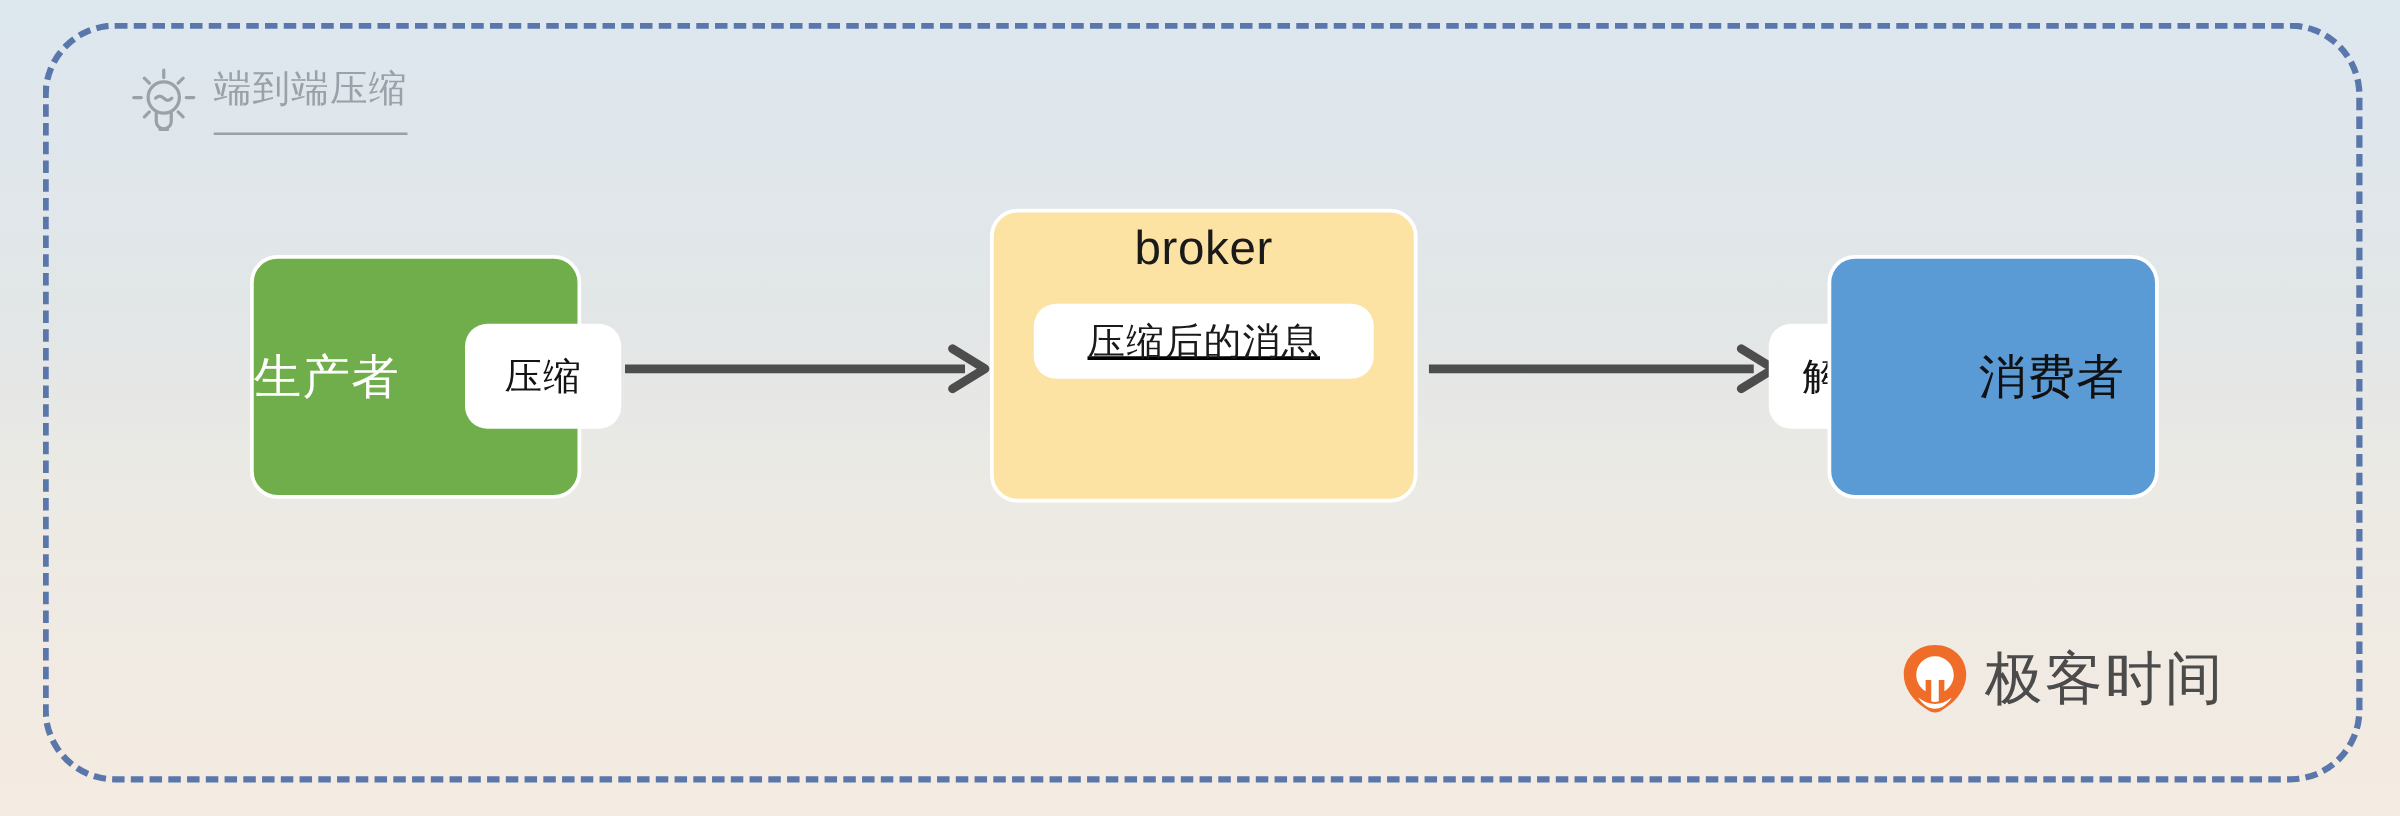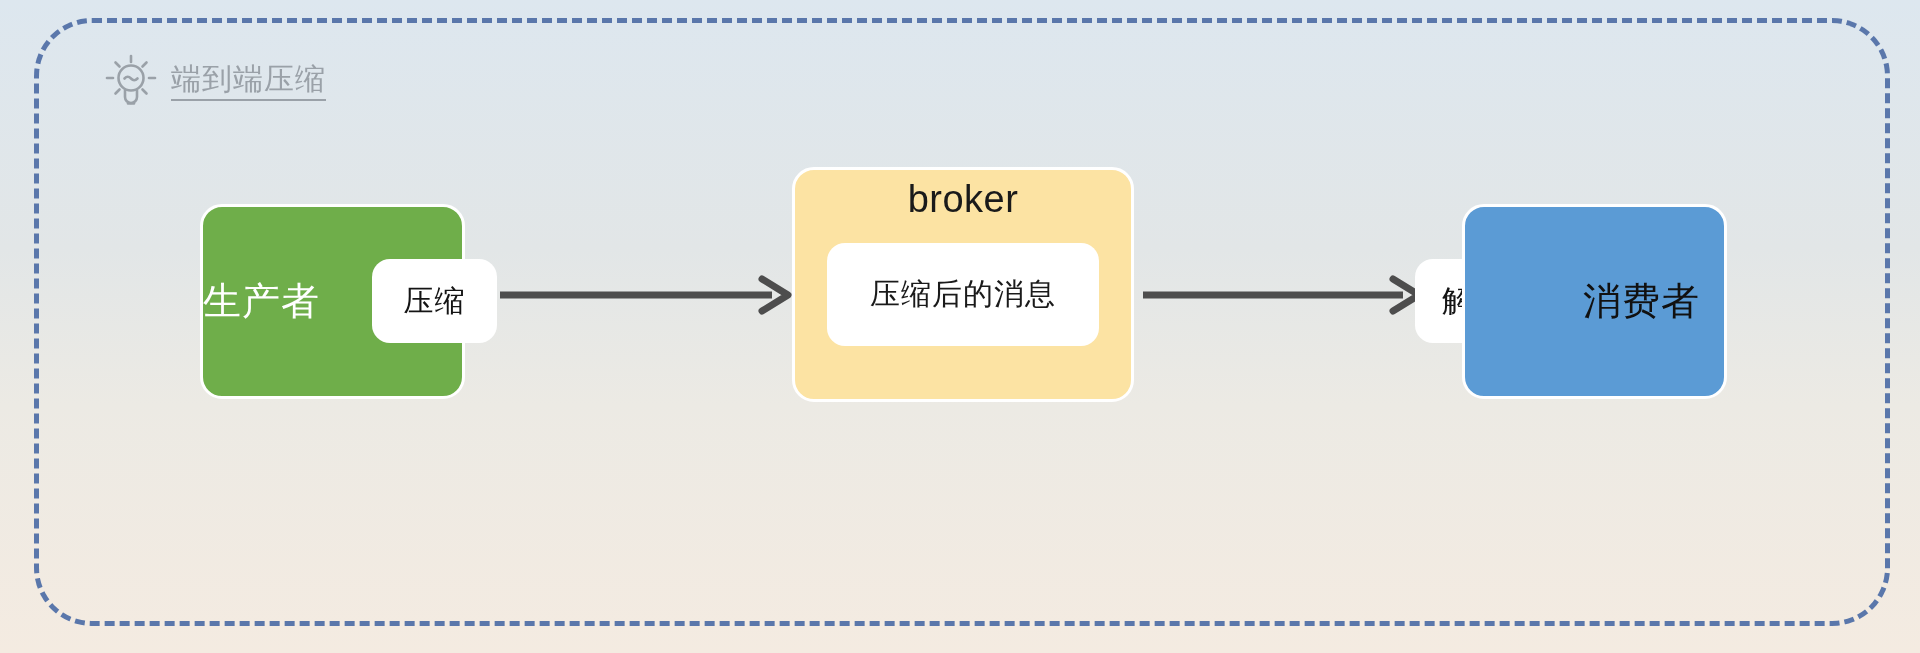--- a/index.html
+++ b/index.html
@@ -43,21 +43,21 @@
     display: flex;
     align-items: center;
     gap: 14px;
   }
   #bulb-icon { display:block; width: 52px; height: 56px; }
   #header-title {
     font-size: 30px;
     color: #9aa1a8;
     letter-spacing: 1px;
     border-bottom: 2px solid #9aa1a8;
-    padding-bottom: 4px;
+    padding-bottom: 18px;
     line-height: 1.05;
     white-space: nowrap;
   }
 
   
   .node {
     position: absolute;
     border-radius: 22px;
     border: 3px solid #ffffff;
     box-sizing: border-box;
@@ -92,26 +92,27 @@
   }
   #broker-title {
     margin-top: 8px;
     font-size: 38px;
     color: #1a1a1a;
     letter-spacing: 0.5px;
   }
   #broker-inner-box {
     margin-top: 22px;
     width: 272px;
-    height: 103px;
+    height: 60px;
     background: #ffffff;
     border-radius: 18px;
     display: flex;
     align-items: center;
     justify-content: center;
+    text-decoration: underline;
   }
   #broker-inner-label {
     font-size: 30px;
     color: #1a1a1a;
     letter-spacing: 1px;
     white-space: nowrap;
   }
 
   #consumer-box {
     left: 1462px;
@@ -241,14 +242,24 @@
   </span>
 
   <div class="chip" id="decompress-chip">
     <span class="chip-label">解压缩</span>
   </div>
 
   <div class="node" id="consumer-box">
     <span id="consumer-label">消费者</span>
   </div>
 
+  <div id="brand-logo">
+    <span>
+      <svg id="brand-mark" viewBox="0 0 56 58" xmlns="http://www.w3.org/2000/svg">
+        <path d="M28 2 C13.5 2 3 12.5 3 25.5 C3 36 10 46 20 52.5 C23 54.5 25.5 56 28 56 C30.5 56 33 54.5 36 52.5 C46 46 53 36 53 25.5 C53 12.5 42.5 2 28 2 Z" fill="#ef6d28"></path>
+        <path d="M28 11 C19.5 11 13 17.5 13 26 C13 31.5 16 36.5 20.5 39 L20.5 30 L25 30 L25 47 C26 47.4 27 47.6 28 47.6 C29 47.6 30 47.4 31 47 L31 30 L35.5 30 L35.5 39 C40 36.5 43 31.5 43 26 C43 17.5 36.5 11 28 11 Z" fill="#ffffff"></path>
+        <path d="M14.5 44 C18.5 50 23 53 28 53 C33 53 37.5 50 41.5 44 C37 47.5 32.5 49.2 28 49.2 C23.5 49.2 19 47.5 14.5 44 Z" fill="#ffffff"></path>
+      </svg>
+    </span>
+    <span id="brand-name">极客时间</span>
+  </div>
 
 </div>
 
 </body></html>

